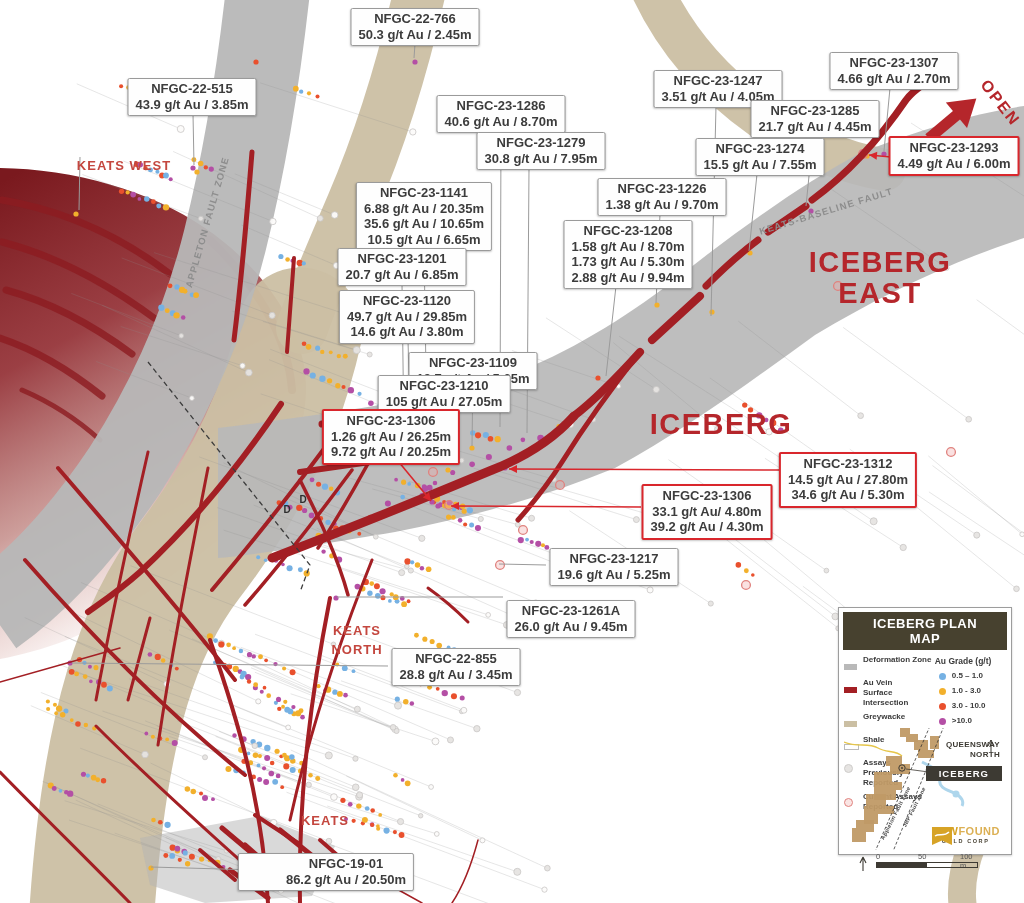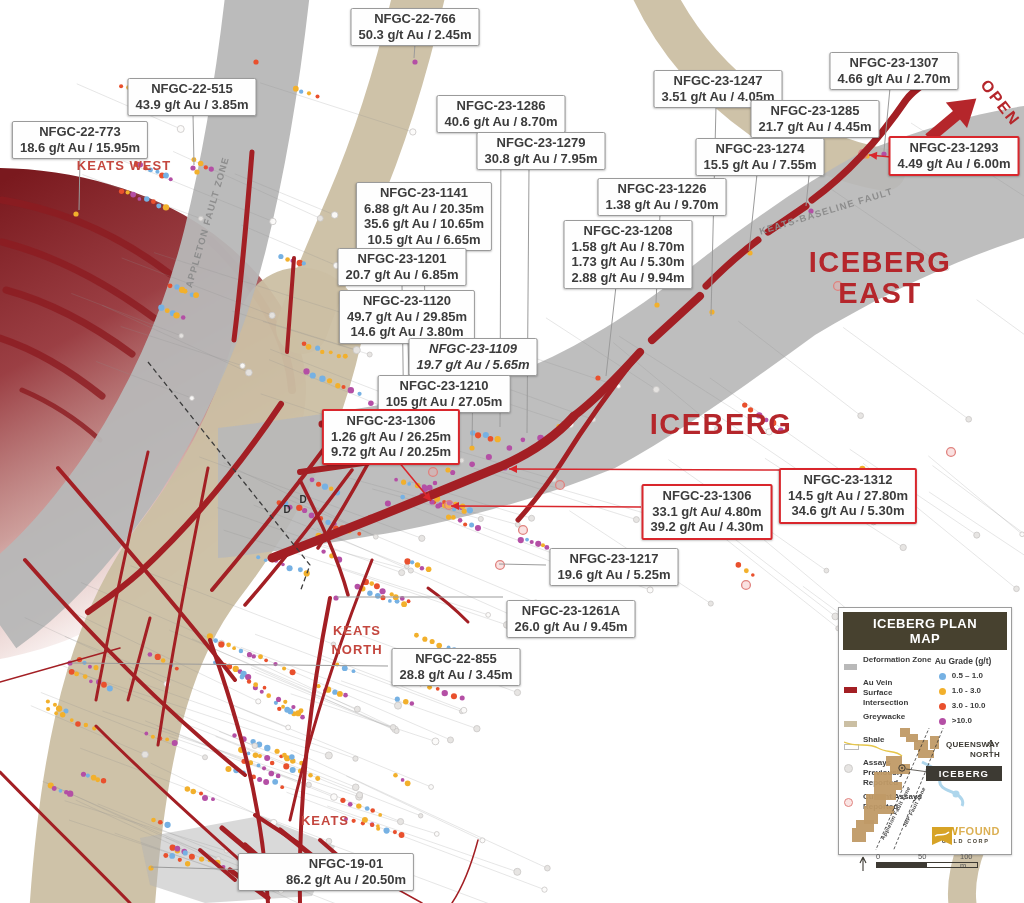--- a/index.html
+++ b/index.html
@@ -827,24 +827,20 @@
 
 <div id="annotation-layer">
       <div class="callout" style="left: 415px; top: 8px;">
         <div class="c-title">NFGC-22-766</div>
         <div class="c-line">50.3 g/t Au / 2.45m</div>
       </div>
       <div class="callout" style="left: 192px; top: 78px;">
         <div class="c-title">NFGC-22-515</div>
         <div class="c-line">43.9 g/t Au / 3.85m</div>
       </div>
-      <div class="callout" style="left: 80px; top: 121px;">
-        <div class="c-title">NFGC-22-773</div>
-        <div class="c-line">18.6 g/t Au / 15.95m</div>
-      </div>
       <div class="callout" style="left: 501px; top: 95px;">
         <div class="c-title">NFGC-23-1286</div>
         <div class="c-line">40.6 g/t Au / 8.70m</div>
       </div>
       <div class="callout" style="left: 541px; top: 132px;">
         <div class="c-title">NFGC-23-1279</div>
         <div class="c-line">30.8 g/t Au / 7.95m</div>
       </div>
       <div class="callout" style="left: 718px; top: 70px;">
         <div class="c-title">NFGC-23-1247</div>
@@ -884,34 +880,34 @@
       </div>
       <div class="callout" style="left: 402px; top: 248px;">
         <div class="c-title">NFGC-23-1201</div>
         <div class="c-line">20.7 g/t Au / 6.85m</div>
       </div>
       <div class="callout" style="left: 407px; top: 290px;">
         <div class="c-title">NFGC-23-1120</div>
         <div class="c-line">49.7 g/t Au / 29.85m</div>
         <div class="c-line">14.6 g/t Au / 3.80m</div>
       </div>
-      <div class="callout" style="left: 473px; top: 338px; font-style: italic;">
+      <div class="callout" style="left: 473px; top: 352px;">
         <div class="c-title">NFGC-23-1109</div>
         <div class="c-line">19.7 g/t Au / 5.65m</div>
       </div>
       <div class="callout" style="left: 444px; top: 375px;">
         <div class="c-title">NFGC-23-1210</div>
         <div class="c-line">105 g/t Au / 27.05m</div>
       </div>
       <div class="callout red" style="left: 391px; top: 409px;">
         <div class="c-title">NFGC-23-1306</div>
         <div class="c-line">1.26 g/t Au / 26.25m</div>
         <div class="c-line">9.72 g/t Au / 20.25m</div>
       </div>
-      <div class="callout red" style="left: 848px; top: 468px;">
+      <div class="callout red" style="left: 848px; top: 452px;">
         <div class="c-title">NFGC-23-1312</div>
         <div class="c-line">14.5 g/t Au / 27.80m</div>
         <div class="c-line">34.6 g/t Au / 5.30m</div>
       </div>
       <div class="callout red" style="left: 707px; top: 484px;">
         <div class="c-title">NFGC-23-1306</div>
         <div class="c-line">33.1 g/t Au/ 4.80m</div>
         <div class="c-line">39.2 g/t Au / 4.30m</div>
       </div>
       <div class="callout" style="left: 614px; top: 548px;">

